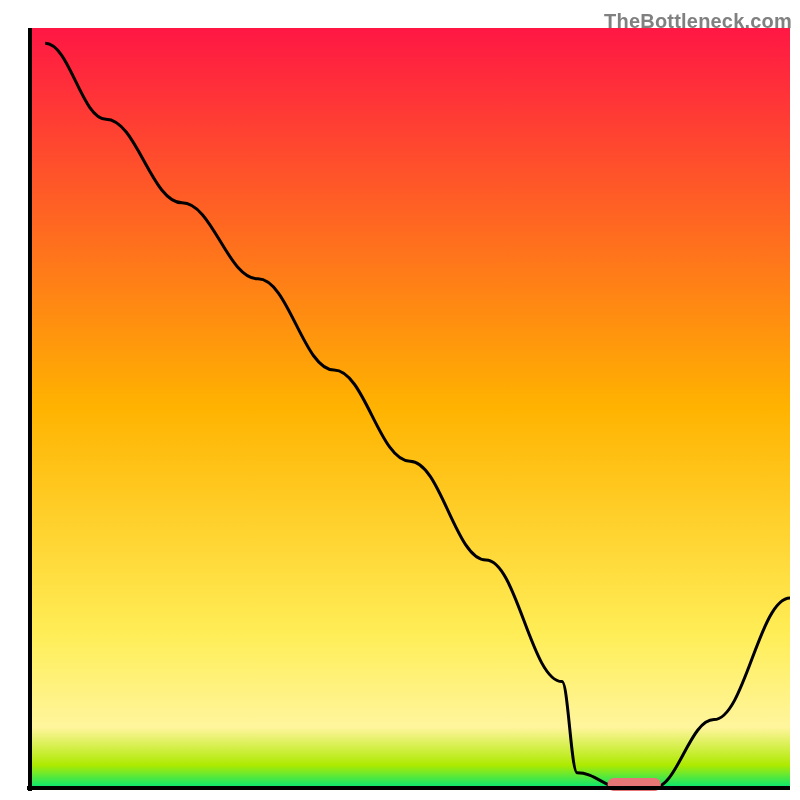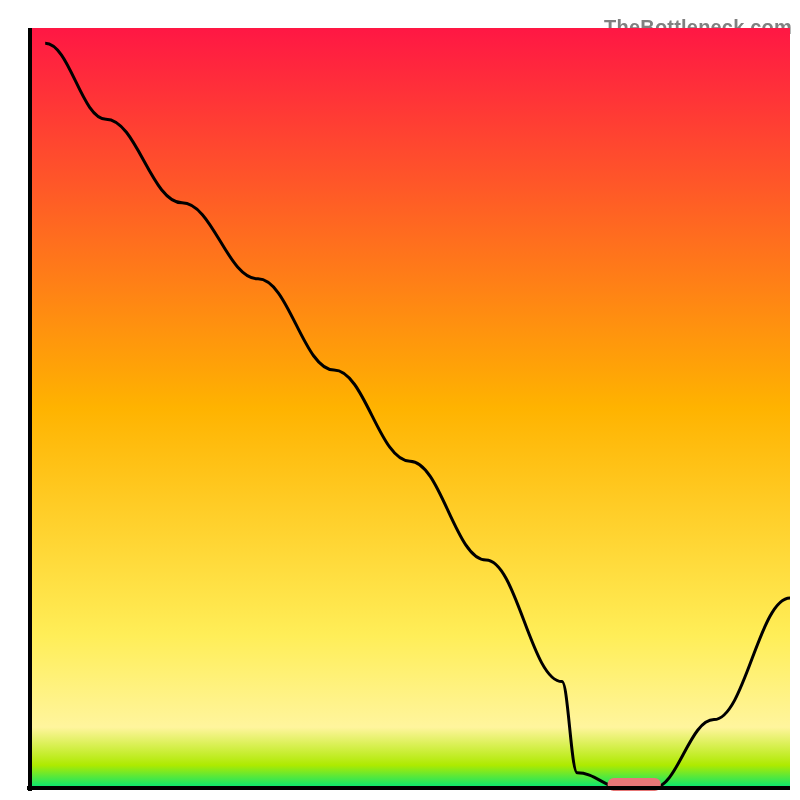--- a/index.html
+++ b/index.html
@@ -14,21 +14,21 @@
     width: 800px;
     height: 800px;
   }
   svg {
     position: absolute;
     top: 0;
     left: 0;
   }
   .watermark {
     position: absolute;
-    top: 16px;
+    top: 10px;
     right: 8px;
     font-family: Arial, Helvetica, sans-serif;
     font-size: 20px;
     font-weight: 600;
     color: #808080;
     letter-spacing: 0.2px;
   }
 </style>
 </head>
 <body>

